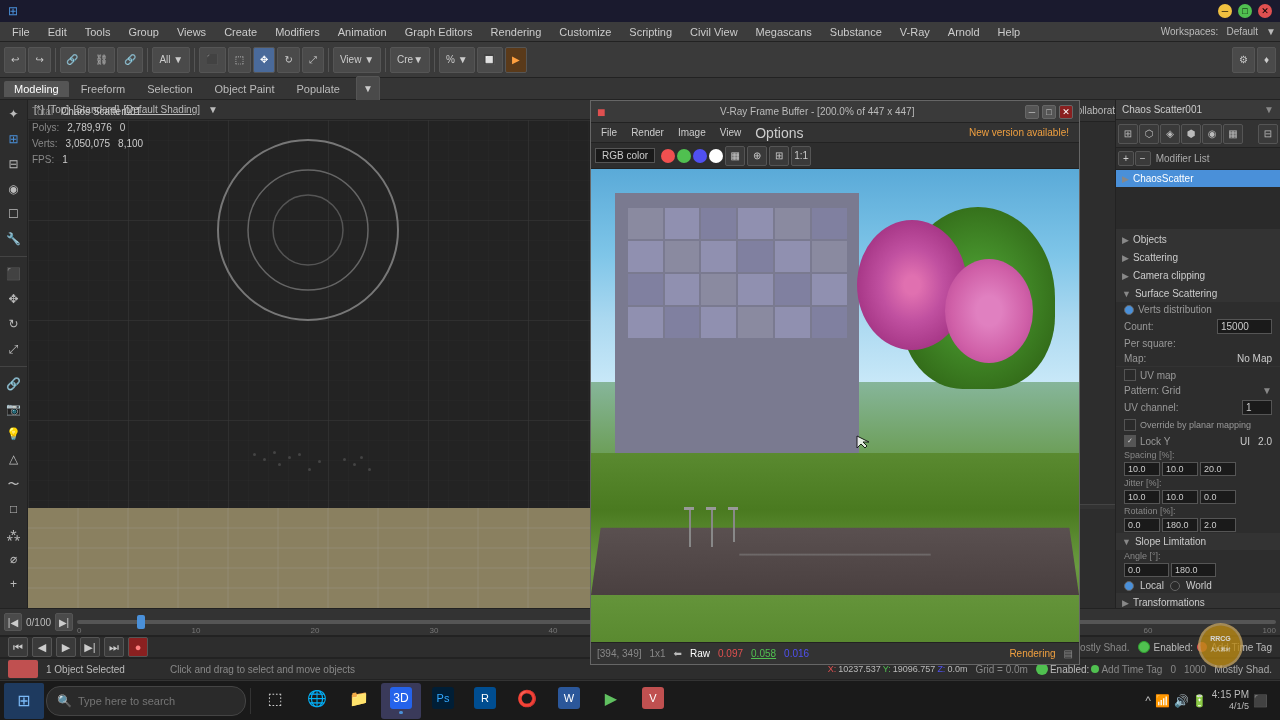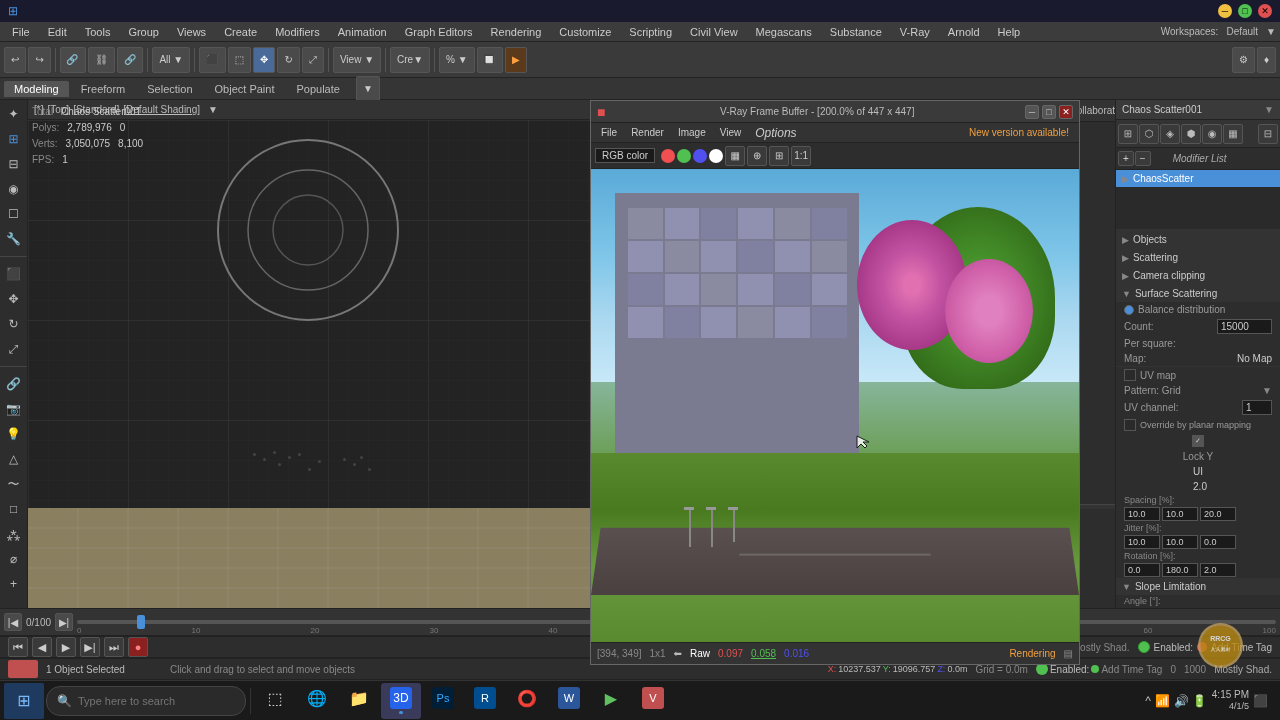--- a/index.html
+++ b/index.html
@@ -357,21 +357,21 @@
         <div class="vwin-btn">□</div>
         <div class="vwin-btn" style="background:#8a2020; color:#fff;">✕</div>
       </div>
     </div>
 
     <div id="vray-menubar">
       <div class="menu-item" style="font-size:10px; padding:1px 6px;">File</div>
       <div class="menu-item" style="font-size:10px; padding:1px 6px;">Render</div>
       <div class="menu-item" style="font-size:10px; padding:1px 6px;">Image</div>
       <div class="menu-item" style="font-size:10px; padding:1px 6px;">View</div>
-      <div class="menu-item" style="font-size:12px; padding:1px 6px;font-style:italic;">Options</div>
+      <div class="menu-item" style="font-size:14px; padding:1px 6px;">Options</div>
       <div style="margin-left:auto; color:#f0a040; font-size:10px; padding:1px 6px;">New version available!</div>
     </div>
 
     <div id="vray-toolbar">
       <div style="background:#1a1a1a; border:1px solid #555; padding:1px 6px; font-size:10px; color:#ccc; margin-right:4px; cursor:pointer;">RGB color</div>
       <div class="color-circle" style="background:#f05050;"></div>
       <div class="color-circle" style="background:#50c050;"></div>
       <div class="color-circle" style="background:#5050f0;"></div>
       <div class="color-circle" style="background:#fff;"></div>
       <div class="vray-tb-btn">▦</div>
@@ -564,21 +564,21 @@
       <div class="mod-tb-btn">⬢</div>
       <div class="mod-tb-btn">◉</div>
       <div class="mod-tb-btn">▦</div>
       <div style="margin-left:auto;"></div>
       <div class="mod-tb-btn">⊟</div>
     </div>
 
     <div id="mod-toolbar" style="height:22px; background:#2d2d2d; display:flex; align-items:center; padding:0 2px; gap:1px; border-bottom:1px solid #222;">
       <div style="padding:1px 4px; font-size:10px; color:#ccc; background:#3a3a3a; border:1px solid #555; cursor:pointer; border-radius:2px;">+</div>
       <div style="padding:1px 4px; font-size:10px; color:#ccc; background:#3a3a3a; border:1px solid #555; cursor:pointer; border-radius:2px;">−</div>
-      <div style="margin-left:21px; font-size:10px; color:#aaa;font-style:italic;">Modifier List</div>
+      <div style="margin-left:4px; font-size:10px; color:#aaa;">Modifier List</div>
     </div>
 
     <div id="modifier-list" style="background:#2a2a2a; border-bottom:1px solid #333; overflow-y:auto; max-height:60px;">
       <div class="mod-item selected">
         <span class="mod-arrow">▶</span>
         <span>ChaosScatter</span>
       </div>
     </div>
 
     <div id="props-panel" style="flex:1; overflow-y:auto; font-size:10px;">
@@ -604,21 +604,21 @@
         </div>
       </div>
 
       <div class="props-section">
         <div class="props-section-header">
           <span class="arrow">▼</span>
           <span>Surface Scattering</span>
         </div>
         <div class="prop-row">
           <div style="width:10px; height:10px; border-radius:50%; border:1px solid #666; background:#4a90d9; cursor:pointer;"></div>
-          <span class="prop-name">Balance distribution</span>
+          <span class="prop-name">Verts distribution</span>
         </div>
         <div class="prop-row">
           <span class="prop-name">Count:</span>
           <input class="prop-input" type="text" value="15000" style="width: 55px;">
         </div>
         <div class="prop-row">
           <span class="prop-name">Per square:</span>
         </div>
         <div class="prop-row">
           <span class="prop-name">Map:</span>
@@ -639,21 +639,21 @@
       <div class="prop-row" style="padding:2px 8px;">
         <span class="prop-name">UV channel:</span>
         <input class="prop-input" type="text" value="1" style="width: 30px;">
       </div>
 
       <div class="prop-row" style="padding:2px 8px;">
         <div style="width:12px; height:12px; border:1px solid #555; background:#2a2a2a; cursor:pointer;"></div>
         <span class="prop-name" style="font-size:9px;">Override by planar mapping</span>
       </div>
 
-      <div class="prop-row" style="padding:2px 8px;flex-direction:column;">
+      <div class="prop-row" style="padding:2px 8px;">
         <div style="width:12px; height:12px; border:1px solid #555; background:#555; cursor:pointer; display:flex; align-items:center; justify-content:center; font-size:7px;">✓</div>
         <span class="prop-name">Lock Y</span>
         <span class="prop-val">UI</span>
         <span class="prop-val" style="margin-left:4px;">2.0</span>
       </div>
 
       <div style="padding:1px 8px; color:#888; font-size:9px;">Spacing [%]:</div>
       <div class="prop-row" style="padding:1px 8px; gap:2px;">
         <input class="prop-input" type="text" value="10.0" style="width: 36px; font-size: 9px;">
         <input class="prop-input" type="text" value="10.0" style="width: 36px; font-size: 9px;">

